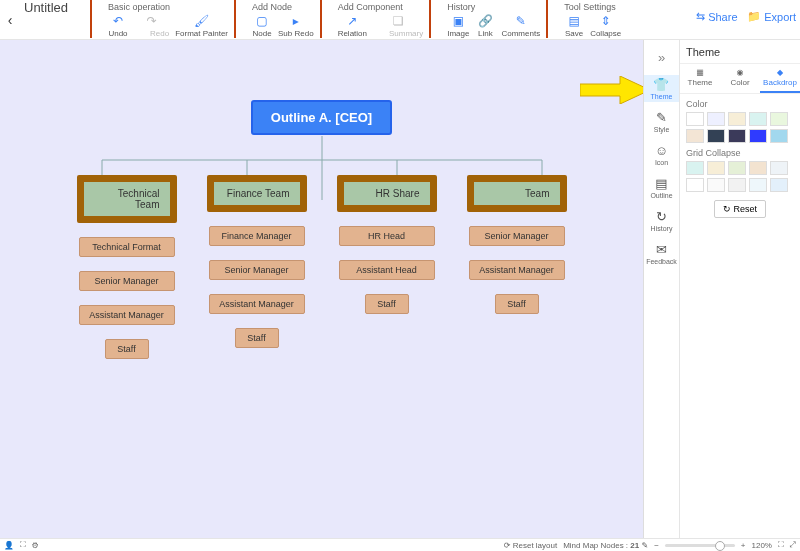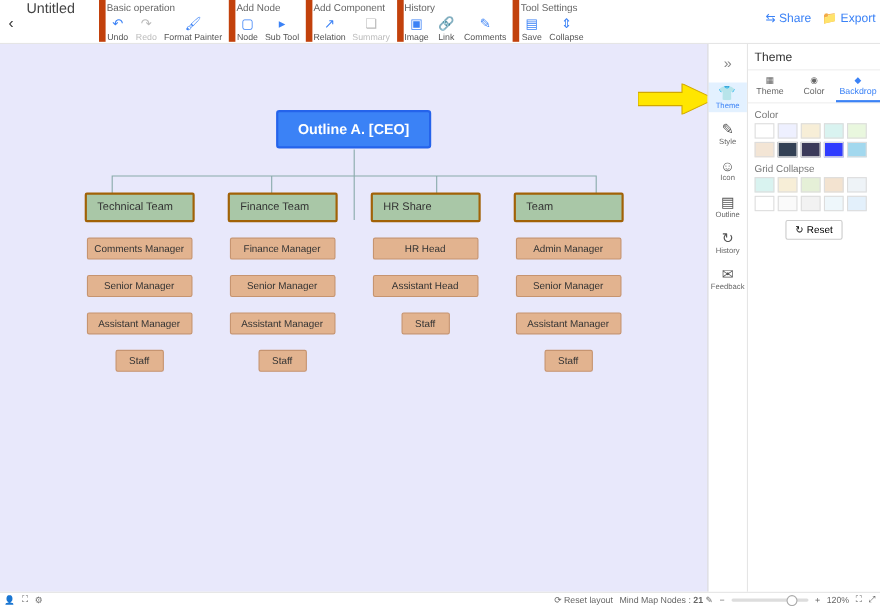--- a/index.html
+++ b/index.html
@@ -1,27 +1,27 @@
 <!DOCTYPE html>
 <html><head>
 <meta charset="utf-8">
 <style>
   * { box-sizing: border-box; margin: 0; padding: 0; font-family: Arial, sans-serif; }
   body { width: 800px; height: 551px; background: #fff; overflow: hidden; font-size: 10px; position: relative; }
   .toolbar { display: flex; height: 40px; border-bottom: 1px solid #e5e5e5; align-items: flex-start; position: relative; }
   .back-btn { width: 20px; display:flex; align-items:center; justify-content:center; height:40px; font-size:14px; color:#333; cursor:pointer; }
   .doc-title { width: 70px; font-size:13px; color:#444; display:flex; align-items:center; padding-left:4px; }
-  .tool-group { border-left:6px solid #c2410c; padding: 2px 6px 0 1px; }
+  .tool-group { border-left:2px solid #c2410c; padding: 2px 6px 0 16px; }
   .tool-group-title { font-size:9px; color:#666; margin-bottom:2px; }
   .tool-items { display:flex; gap:6px; }
   .tool-item { display:flex; flex-direction:column; align-items:center; gap:1px; cursor:pointer; min-width:20px; }
   .tool-item .ico { width:14px; height:14px; display:flex; align-items:center; justify-content:center; color:#3b82f6; font-size:12px; }
   .tool-item .ico.disabled { color:#bbb; }
   .tool-item .lbl { font-size:8px; color:#555; white-space:nowrap; }
-  .tool-item .lbl.disabled { color:#bbb; }
+  .tool-item .lbl.disabled { color:#bbb;margin-left:16px; }
   .top-right { position:absolute; right:4px; top:10px; display:flex; gap:10px; align-items:center; }
   .share-btn { display:flex; align-items:center; gap:3px; color:#3b82f6; font-size:11px; cursor:pointer; }
   .export-btn { display:flex; align-items:center; gap:3px; color:#3b82f6; font-size:11px; cursor:pointer; }
   .main { position:absolute; top:40px; left:0; right:0; bottom:13px; display:flex; }
   .canvas { flex:1; background:#e8e8fb; position:relative; border-right:1px solid #ddd; overflow:hidden; }
   .sidebar-mini { width:36px; background:#fff; border-right:1px solid #e5e5e5; display:flex; flex-direction:column; align-items:center; padding-top:6px; gap:6px; }
   .mini-item { display:flex; flex-direction:column; align-items:center; gap:1px; cursor:pointer; padding:2px 0; width:100%; }
   .mini-item.active { background:#e3f1ff; }
   .mini-item .mi-ico { font-size:13px; color:#555; }
   .mini-item.active .mi-ico { color:#3b82f6; }
@@ -36,21 +36,21 @@
   .section-lbl { font-size:9px; color:#777; padding:5px 6px 3px 6px; }
   .swatches { display:flex; flex-wrap:wrap; gap:3px; padding:0 6px; }
   .swatch { width:18px; height:14px; border:1px solid #ddd; cursor:pointer; }
   .reset-btn { margin:8px auto; border:1px solid #ccc; padding:3px 8px; font-size:9px; cursor:pointer; background:#fff; display:flex; align-items:center; gap:3px; border-radius:2px; }
 
   
   .org { position:absolute; left:50%; top:60px; transform:translateX(-50%); }
   .root-node { background:#3b82f6; color:#fff; border:2px solid #2563eb; padding:8px 18px; font-size:13px; font-weight:bold; border-radius:3px; text-align:center; margin:0 auto; width:fit-content; }
   .branches { display:flex; gap:30px; margin-top:40px; justify-content:center; position:relative; }
   .col { display:flex; flex-direction:column; align-items:center; gap:14px; position:relative; }
-  .dept { background:#a9c7a7; border:2px solid #a16207; padding:6px 10px; font-size:10px; color:#333; border-radius:2px; width:100px; text-align:left; }
+  .dept { background:#a9c7a7; border:7px solid #a16207; padding:6px 10px; font-size:10px; color:#333; border-radius:2px; width:100px; text-align:right; }
   .role { background:#e2b38f; border:1px solid #c69470; padding:4px 6px; font-size:9px; color:#333; border-radius:2px; text-align:center; }
   .role.w { width:96px; }
   .role.s { width:44px; }
   svg.lines { position:absolute; top:0; left:0; pointer-events:none; }
 
   
   .arrow-highlight { position:absolute; top:36px; left:580px; z-index:10; }
 
   .statusbar { position:absolute; bottom:0; left:0; right:0; height:13px; background:#fff; border-top:1px solid #e5e5e5; display:flex; align-items:center; font-size:8px; color:#666; padding:0 4px; gap:6px; }
   .statusbar .spacer { flex:1; }
@@ -84,21 +84,21 @@
 
   <div class="tool-group">
     <div class="tool-group-title">Add Node</div>
     <div class="tool-items">
       <div class="tool-item">
           <span class="ico">▢</span>
           <span class="lbl">Node</span>
         </div>
       <div class="tool-item">
           <span class="ico">▸</span>
-          <span class="lbl">Sub Tool</span>
+          <span class="lbl">Sub Redo</span>
         </div>
     </div>
   </div>
 
   <div class="tool-group">
     <div class="tool-group-title">Add Component</div>
     <div class="tool-items">
       <div class="tool-item">
           <span class="ico">↗</span>
           <span class="lbl">Relation</span>
@@ -168,41 +168,40 @@
         <path d="M280 36 V60" stroke="#8aa" fill="none"></path>
         <path d="M60 100 V60 H500 V100" stroke="#8aa" fill="none"></path>
         <path d="M280 60 V100" stroke="#8aa" fill="none"></path>
         <path d="M205 60 V100" stroke="#8aa" fill="none"></path>
         <path d="M355 60 V100" stroke="#8aa" fill="none"></path>
       </svg>
       <div class="root-node">Outline A. [CEO]</div>
       <div class="branches">
         <div class="col">
           <div class="dept">Technical Team</div>
-          <div class="role w">Comments Manager</div>
+          <div class="role w">Technical Format</div>
           <div class="role w">Senior Manager</div>
           <div class="role w">Assistant Manager</div>
           <div class="role s">Staff</div>
         </div>
         <div class="col">
           <div class="dept">Finance Team</div>
           <div class="role w">Finance Manager</div>
           <div class="role w">Senior Manager</div>
           <div class="role w">Assistant Manager</div>
           <div class="role s">Staff</div>
         </div>
         <div class="col">
           <div class="dept">HR Share</div>
           <div class="role w">HR Head</div>
           <div class="role w">Assistant Head</div>
           <div class="role s">Staff</div>
         </div>
         <div class="col">
           <div class="dept">Team</div>
-          <div class="role w">Admin Manager</div>
           <div class="role w">Senior Manager</div>
           <div class="role w">Assistant Manager</div>
           <div class="role s">Staff</div>
         </div>
       </div>
     </div>
   </div>
 
   <div class="sidebar-mini">
     <div class="collapse-side">»</div>

